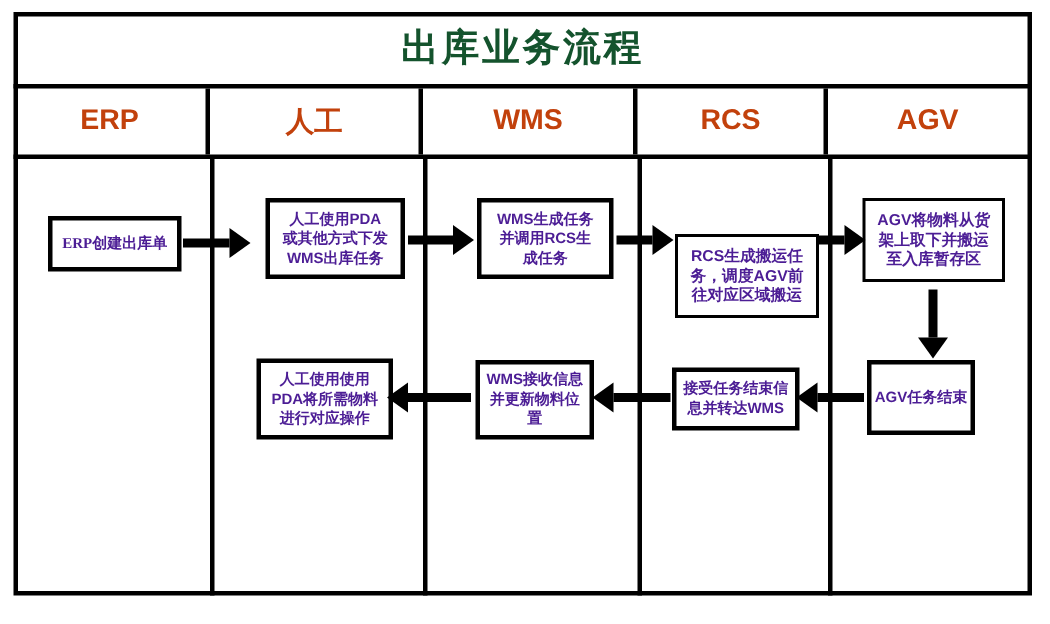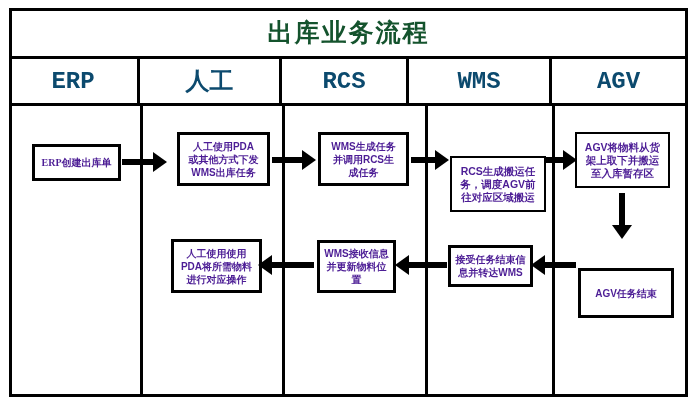--- a/index.html
+++ b/index.html
@@ -62,25 +62,24 @@
     height: 47px;
     box-sizing: border-box;
     border-bottom: 3px solid #000000;
     display: flex;
   }
   .header-cell {
     box-sizing: border-box;
     display: flex;
     align-items: center;
     justify-content: center;
-    font-size: 24px;
+    font-size: 19px;
     font-weight: bold;
-    color: #0c4a6e;
+    color: #c2410c;
     border-right: 3px solid #000000;
-    font-family: Liberation Mono, monospace;
   }
   .header-cell:last-child { border-right: none; }
 
   
   .lane-sep {
     position: absolute;
     top: 106px;
     width: 3px;
     height: 291px;
     background: #000000;
@@ -171,25 +170,25 @@
     <div class="title-text">出库业务流程</div>
   </div>
 
   <div class="header-band">
     <div class="header-cell" style="width:131px;">
       <span>ERP</span>
     </div>
     <div class="header-cell" style="width:142px;">
       <span>人工</span>
     </div>
+    <div class="header-cell" style="width:143px;">
+      <span>WMS</span>
+    </div>
     <div class="header-cell" style="width:127px;">
       <span>RCS</span>
-    </div>
-    <div class="header-cell" style="width:143px;">
-      <span>WMS</span>
     </div>
     <div class="header-cell" style="width:133px;text-align:right;">
       <span>AGV</span>
     </div>
   </div>
 
   <div class="lane-sep" style="left:140px;"></div>
   <div class="lane-sep" style="left:282px;"></div>
   <div class="lane-sep" style="left:425px;"></div>
   <div class="lane-sep" style="left:552px;"></div>
@@ -240,21 +239,21 @@
     <span class="ptxt">AGV将物料从货
 架上取下并搬运
 至入库暂存区</span>
   </div>
 
   <div class="arrow arrow-v" style="left:612px; top:193px; height:46px;">
     <div class="shaft"></div>
     <div class="head"></div>
   </div>
 
-  <div class="pbox" style="left:578px; top:240px; width:96px; height:50px;margin-top:28px;">
+  <div class="pbox" style="left:578px; top:240px; width:72px; height:50px;">
     <span class="ptxt">AGV任务结束</span>
   </div>
 
   <div class="arrow arrow-h left" style="left:531px; top:255px; width:45px;">
     <div class="shaft"></div>
     <div class="head"></div>
   </div>
 
   <div class="pbox" style="left:448px; top:245px; width:85px; height:42px;">
     <span class="ptxt">接受任务结束信

